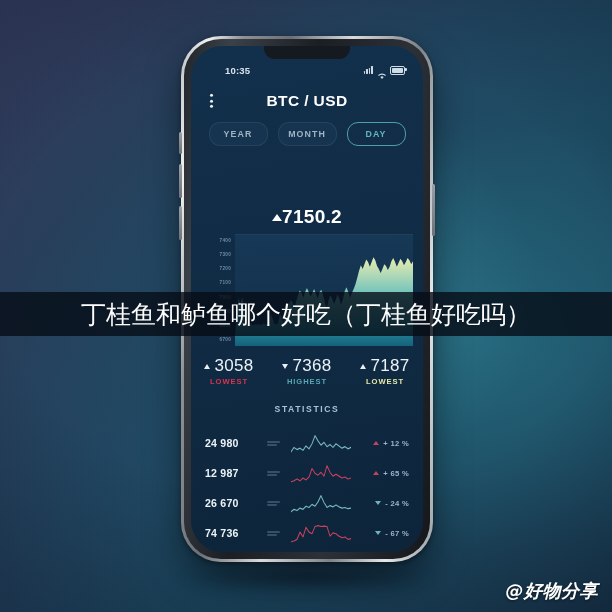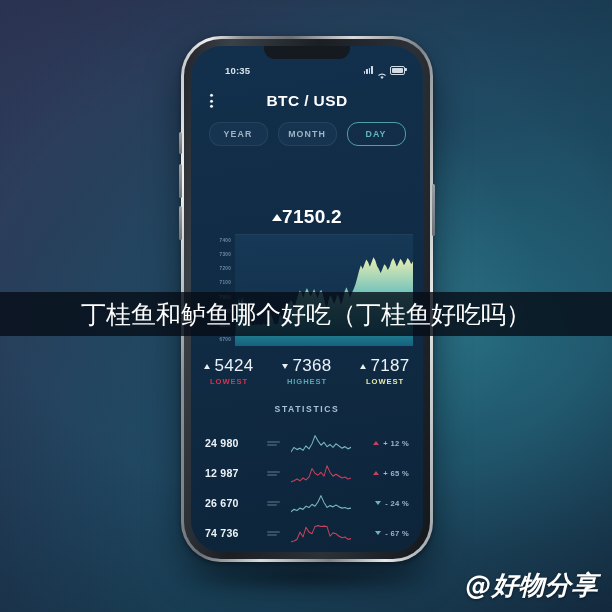--- a/index.html
+++ b/index.html
@@ -115,21 +115,21 @@
   .t-dn-x{width:0;height:0;border-left:3px solid transparent;border-right:3px solid transparent;border-top:4.6px solid #6fb4bd;}
 
   
   .caption-band{position:absolute;left:0;right:0;top:292px;height:44px;
     background:rgba(6,13,22,.80);z-index:20;display:flex;align-items:center;justify-content:center;}
   .caption-text{font-size:25px;font-weight:400;color:#ffffff;letter-spacing:0px;
     font-family:"DejaVu Sans","Liberation Sans",sans-serif;white-space:nowrap;text-align:right;}
 
   
   .watermark{position:absolute;right:14px;bottom:9px;z-index:22;
-    font-size:26px;font-weight:700;font-style:italic;color:#ffffff;
+    font-size:18px;font-weight:700;font-style:italic;color:#ffffff;
     font-family:"DejaVu Sans","Liberation Sans",sans-serif;
     text-shadow:0 1px 3px rgba(0,0,0,.55);letter-spacing:.5px;}
 </style>
 </head>
 <body>
 
 <div class="stage">
   <div class="bg"></div>
   <div class="bg-glow"></div>
   <div class="bg-vig"></div>
@@ -209,21 +209,21 @@
               </defs>
               <path id="area-path" fill="url(#areaGrad)" d="M0,112.00 L0.00,102.40 L2.02,80.00 L4.04,63.20 L6.06,70.40 L8.08,62.40 L10.10,75.20 L12.12,89.60 L14.14,90.40 L16.16,89.28 L18.18,89.92 L20.20,91.20 L22.22,90.24 L24.24,90.56 L26.26,89.92 L28.28,90.88 L30.30,90.24 L32.32,89.60 L34.34,90.40 L36.36,89.92 L38.38,89.60 L40.40,79.68 L42.42,84.80 L44.44,90.24 L46.46,89.92 L48.48,89.28 L50.51,80.00 L52.53,83.20 L54.55,88.80 L56.57,79.20 L58.59,75.20 L60.61,70.40 L62.63,65.60 L64.65,68.00 L66.67,75.20 L68.69,67.20 L70.71,60.80 L72.73,56.00 L74.75,58.40 L76.77,63.20 L78.79,57.60 L80.81,53.60 L82.83,57.60 L84.85,62.40 L86.87,58.40 L88.89,54.40 L90.91,59.20 L92.93,64.00 L94.95,57.60 L96.97,55.20 L98.99,60.80 L101.01,68.00 L103.03,73.60 L105.05,66.40 L107.07,60.80 L109.09,64.00 L111.11,69.60 L113.13,65.60 L115.15,60.00 L117.17,64.00 L119.19,70.40 L121.21,64.80 L123.23,56.80 L125.25,52.80 L127.27,57.60 L129.29,63.20 L131.31,58.40 L133.33,54.40 L135.35,49.60 L137.37,43.20 L139.39,36.00 L141.41,30.40 L143.43,34.40 L145.45,29.60 L147.47,24.80 L149.49,27.20 L151.52,32.00 L153.54,27.20 L155.56,22.40 L157.58,25.60 L159.60,31.20 L161.62,34.40 L163.64,38.40 L165.66,34.40 L167.68,29.60 L169.70,31.20 L171.72,35.20 L173.74,32.00 L175.76,26.40 L177.78,23.20 L179.80,27.20 L181.82,32.00 L183.84,28.00 L185.86,24.00 L187.88,26.40 L189.90,30.40 L191.92,27.20 L193.94,23.20 L195.96,25.60 L197.98,29.60 L200.00,26.40 L200,112 Z"></path>
             </svg>
           </div>
         </div>
 
         <div class="summary">
           <div class="sm">
             <div class="sm-top">
               <span class="t-up-s"></span>
-              <span class="sm-val">5424</span>
+              <span class="sm-val">3058</span>
             </div>
             <div class="sm-lab" style="color:#d8344f">LOWEST</div>
           </div>
           <div class="sm">
             <div class="sm-top">
               <span class="t-dn-s"></span>
               <span class="sm-val">7368</span>
             </div>
             <div class="sm-lab" style="color:#57a8b2">HIGHEST</div>
           </div>

